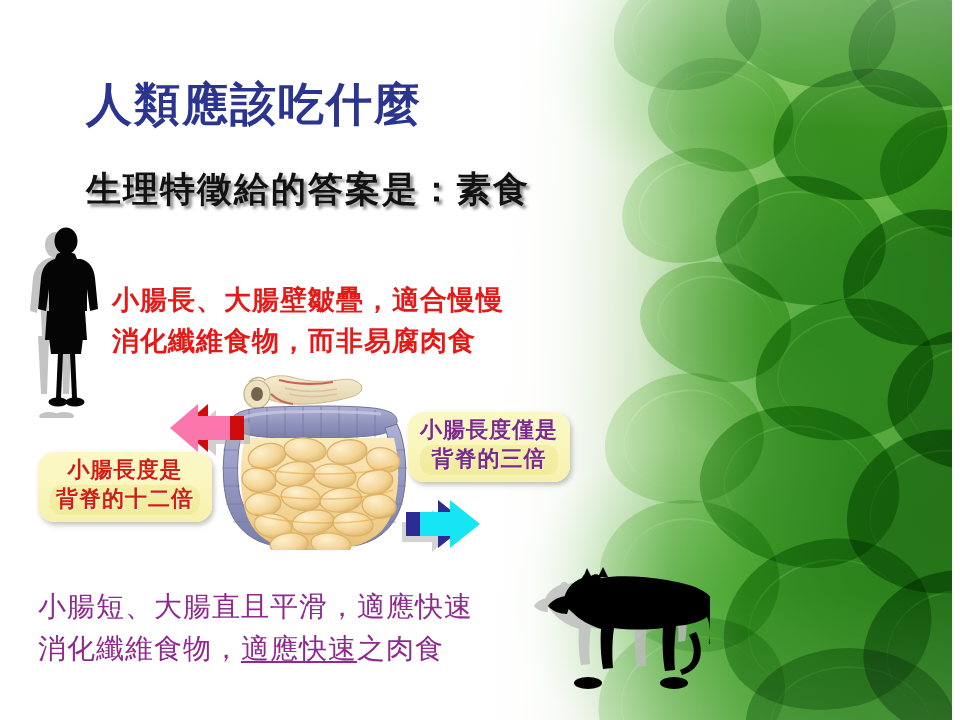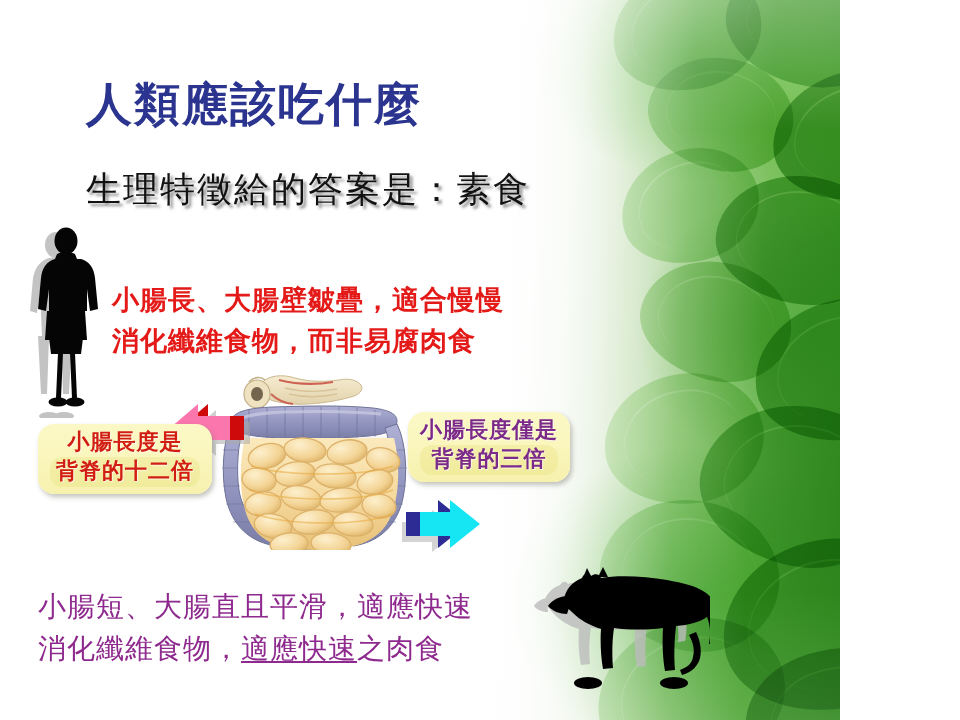--- a/index.html
+++ b/index.html
@@ -6,21 +6,21 @@
   html, body {
     margin: 0;
     padding: 0;
     background: #ffffff;
   }
   body {
     font-family: "Liberation Serif", "DejaVu Serif", serif;
   }
   #slide {
     position: relative;
-    width: 840px;
+    width: 952px;
     height: 720px;
     overflow: hidden;
     background: #ffffff;
   }
 
   
   .bg-photo {
     position: absolute;
     inset: 0;
     overflow: hidden;
@@ -87,21 +87,21 @@
     font-weight: bold;
     letter-spacing: 2px;
     color: #2b3590;
     white-space: nowrap;
     text-shadow: 2px 2px 0 rgba(255,255,255,.9);
   }
   .subtitle {
     position: absolute;
     left: 86px; top: 166px;
     font-size: 35px;
-    font-weight: normal;
+    font-weight: bold;
     letter-spacing: 2px;
     color: #121212;
     white-space: nowrap;
     text-shadow: 3px 3px 3px rgba(120,120,120,.85);
   }
   .para-red {
     position: absolute;
     left: 112px; top: 280px;
     width: 470px;
     font-size: 27px;
@@ -146,21 +146,21 @@
     display: block;
     font-size: 22px;
     line-height: 1.22;
     white-space: nowrap;
     background: linear-gradient(180deg, #f4efa8 0%, #f1eb9c 100%);
     border-radius: 12px;
     margin-top: 2px;
     padding: 1px 6px 2px 6px;
   }
   #callout-left {
-    left: 38px; top: 424px;
+    left: 38px; top: 452px;
     color: #d21e12;
     text-shadow: 1px 1px 1px rgba(255,255,255,.7);
   }
   #callout-right {
     left: 408px; top: 412px;
     color: #7c2a8a;
     text-shadow: 1px 1px 1px rgba(255,255,255,.7);
   }
 
   

